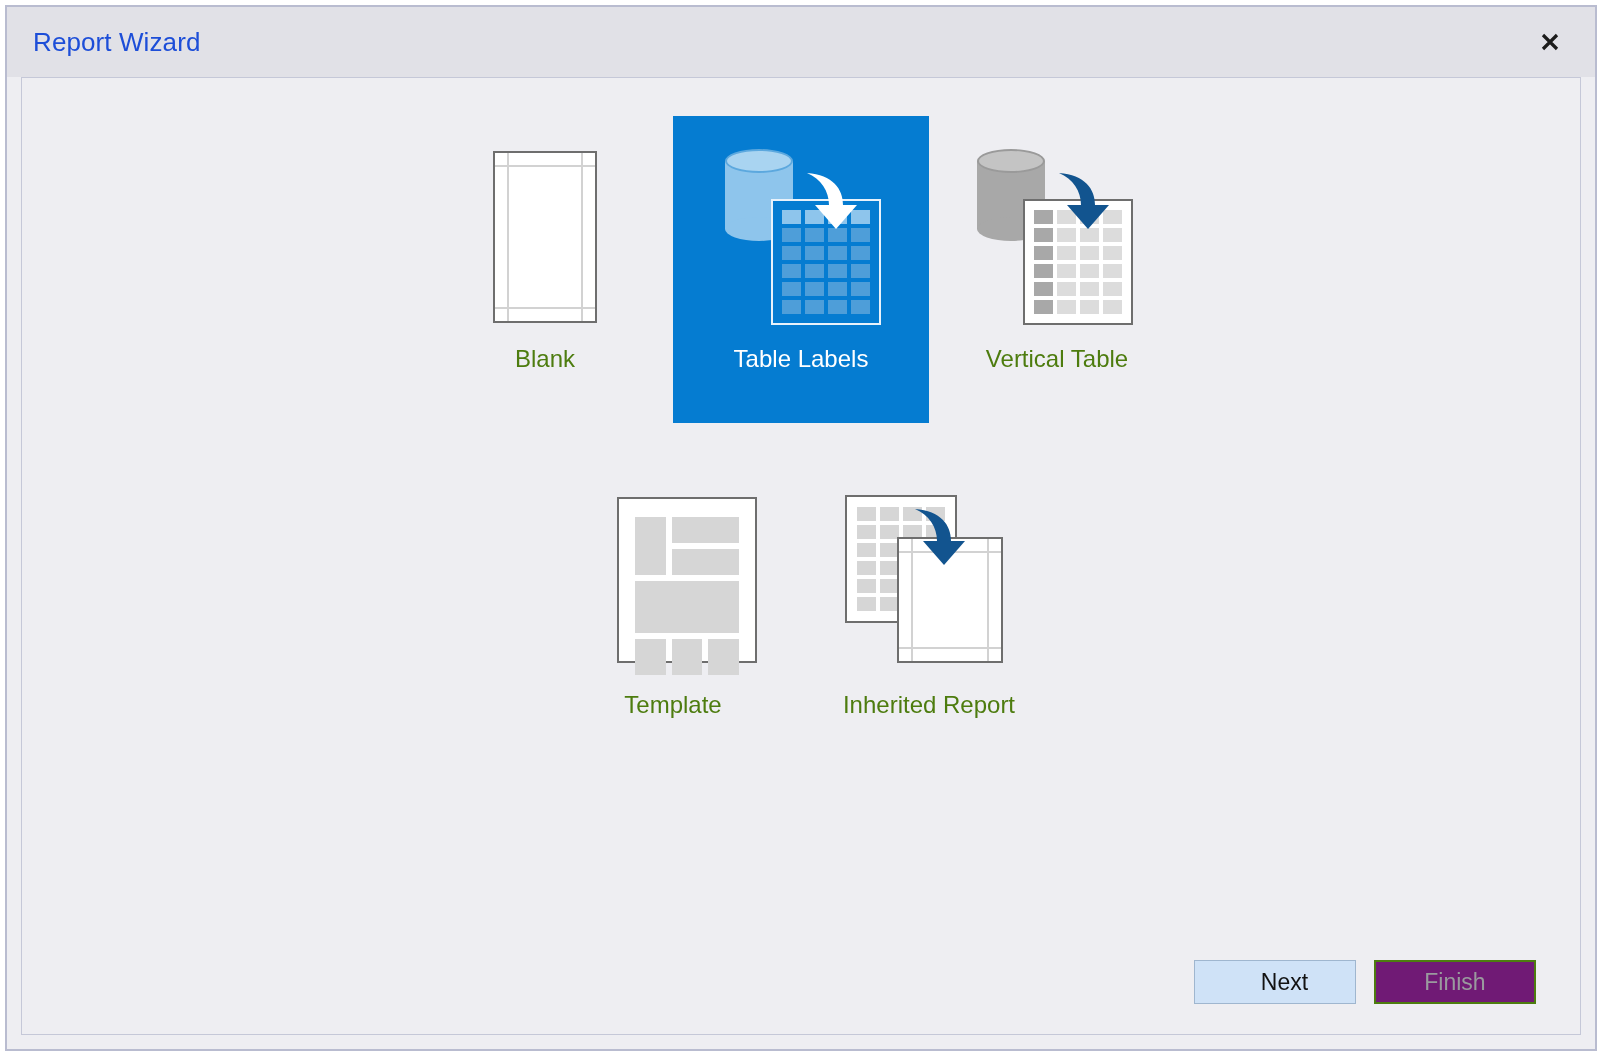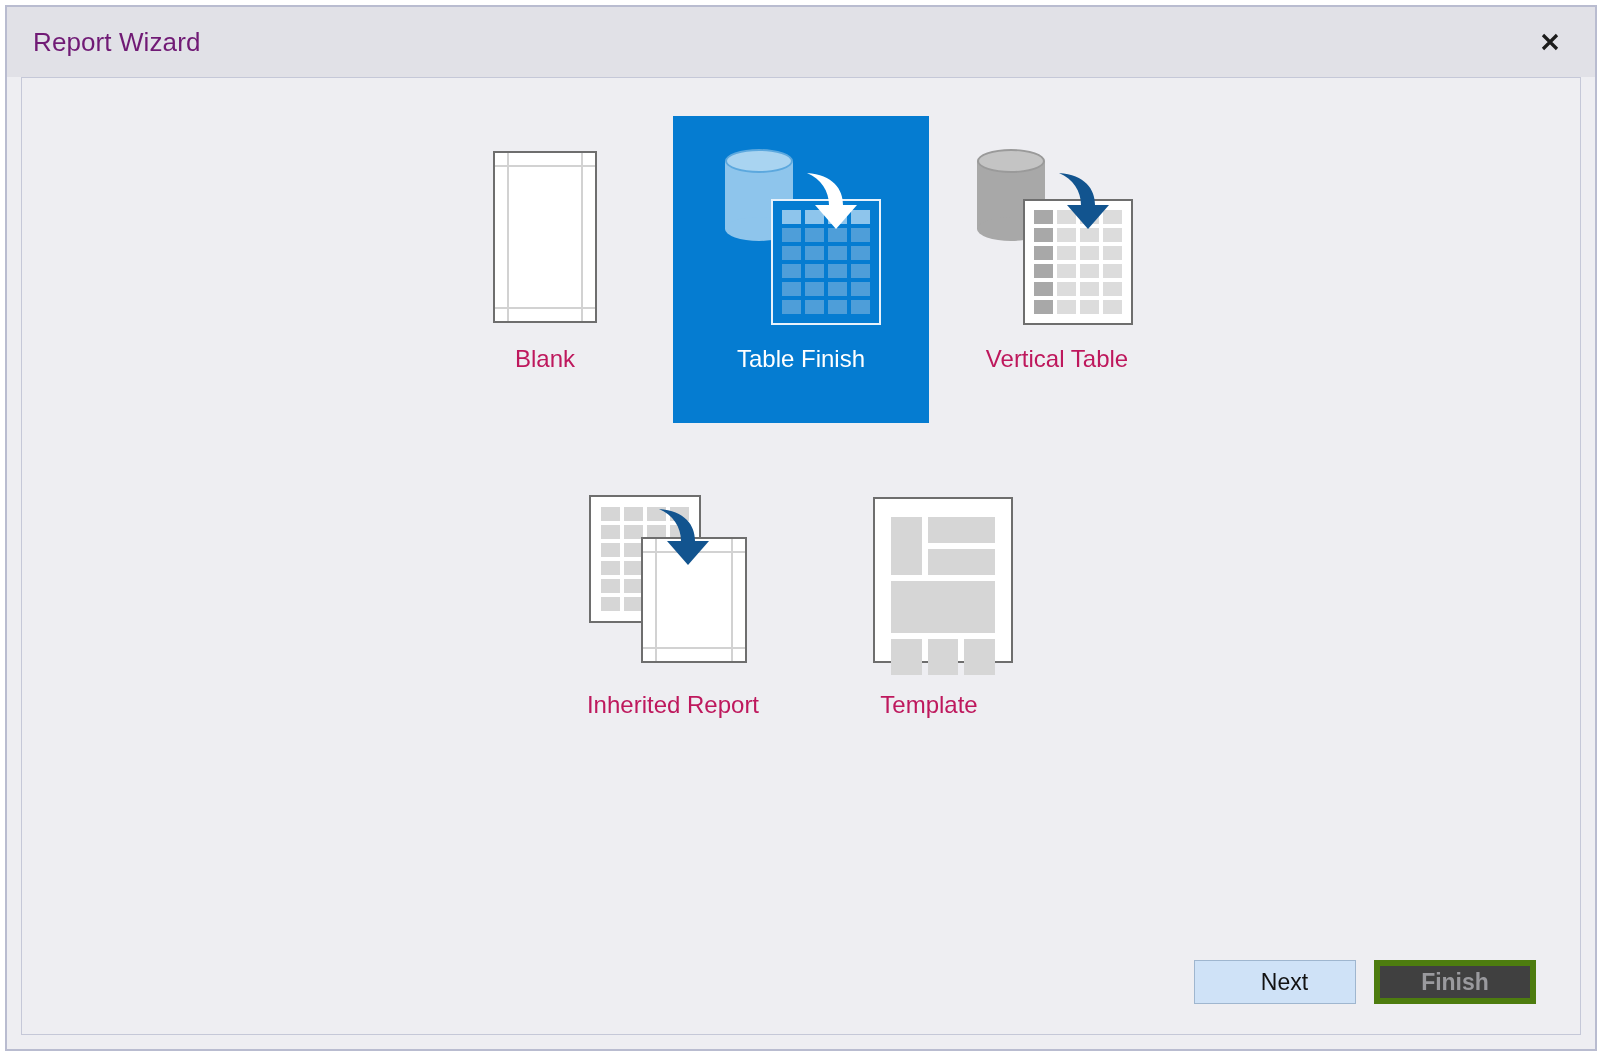--- a/index.html
+++ b/index.html
@@ -34,21 +34,21 @@
     min-height: 70px;
     background: #e1e1e7;
     display: flex;
     align-items: center;
     justify-content: space-between;
     padding: 0 22px 0 26px;
     box-sizing: border-box;
   }
   .title-text {
     font-size: 26px;
-    color: #701a75;
+    color: #1d4ed8;
     letter-spacing: .1px;
   }
   .close-btn {
     width: 46px;
     height: 46px;
     display: flex;
     align-items: center;
     justify-content: center;
     cursor: pointer;
   }
@@ -117,21 +117,21 @@
     background: #057cd1;
   }
   .tile .art {
     width: 180px;
     height: 188px;
     position: relative;
   }
   .tile .caption {
     margin-top: 14px;
     font-size: 24px;
-    color: #be185d;
+    color: #4d7c0f;
   }
   .tile.selected .caption { color: #ffffff; }
 
   .row2 { margin-top: 56px; }
   .row2 .tile { padding-top: 10px; }
 
   
   .page {
     position: absolute;
     background: #ffffff;
@@ -180,25 +180,24 @@
     cursor: pointer;
     font-family: "Liberation Sans", sans-serif;
   }
   .btn-next {
     background: #cfe2f7;
     border: 1px solid #9fb6cf;
     color: #121212;
     padding-left: 19px;
   }
   .btn-finish {
-    background: #404040;
-    border: 6px solid #4d7c0f;
+    background: #701a75;
+    border: 2px solid #4d7c0f;
     color: #9a9a9e;
     cursor: default;
-    font-weight: bold;
   }
 </style>
 </head>
 <body>
 
 <div class="window">
 
   <div class="titlebar">
     <div class="title-text">Report Wizard</div>
     <div class="close-btn">
@@ -262,21 +261,21 @@
                     <div class="cell" style="background:#4e9ed9"></div>
                   <div class="cell" style="background:#4e9ed9"></div>
                     <div class="cell" style="background:#4e9ed9"></div>
                 </div>
               </div>
 
               <svg style="position:absolute; left:82px; top:20px;" width="72" height="72" viewBox="0 0 72 72">
                 <path d="M14 10 C40 12, 50 26, 50 42 L64 42 L43 66 L22 42 L36 42 C36 28, 28 16, 14 10 Z" fill="#ffffff"></path>
               </svg>
             </div>
-            <div class="caption">Table Finish</div>
+            <div class="caption">Table Labels</div>
           </div>
 
           <div class="tile">
             <div class="art">
               <div class="cyl-body" style="left:10px; top:18px; width:68px; height:68px; background:#a8a8a8;"></div>
               <div class="cyl-top" style="left:10px; top:6px; width:68px; height:24px; background:#c4c4c4; border:2px solid #9a9a9a; box-sizing:border-box;"></div>
               <div class="cyl-top" style="left:10px; top:74px; width:68px; height:24px; background:#a8a8a8;"></div>
               <div class="page" style="left:56px; top:56px; width:110px; height:126px;">
                 <div class="grid" style="left:9px; top:9px; right:9px; bottom:9px;
                      grid-template-columns:repeat(4,1fr); grid-template-rows:repeat(6,1fr); gap:4px;">
@@ -311,86 +310,86 @@
               </svg>
             </div>
             <div class="caption">Vertical Table</div>
           </div>
 
 
         </div>
 
         <div class="row row2">
 
-
-          <div class="tile">
-            <div class="art">
-
-              <div class="page" style="left:6px; top:6px; width:112px; height:128px;">
-                <div class="grid" style="left:10px; top:10px; right:10px; bottom:10px;
-                     grid-template-columns:repeat(4,1fr); grid-template-rows:repeat(6,1fr); gap:4px;">
-                  <div class="cell" style="background:#d6d6d6"></div>
-                    <div class="cell" style="background:#d6d6d6"></div>
-                  <div class="cell" style="background:#d6d6d6"></div>
-                    <div class="cell" style="background:#d6d6d6"></div>
-                  <div class="cell" style="background:#d6d6d6"></div>
-                    <div class="cell" style="background:#d6d6d6"></div>
-                  <div class="cell" style="background:#d6d6d6"></div>
-                    <div class="cell" style="background:#d6d6d6"></div>
-                  <div class="cell" style="background:#d6d6d6"></div>
-                    <div class="cell" style="background:#d6d6d6"></div>
-                  <div class="cell" style="background:#d6d6d6"></div>
-                    <div class="cell" style="background:#d6d6d6"></div>
-                  <div class="cell" style="background:#d6d6d6"></div>
-                    <div class="cell" style="background:#d6d6d6"></div>
-                  <div class="cell" style="background:#d6d6d6"></div>
-                    <div class="cell" style="background:#d6d6d6"></div>
-                  <div class="cell" style="background:#d6d6d6"></div>
-                    <div class="cell" style="background:#d6d6d6"></div>
-                  <div class="cell" style="background:#d6d6d6"></div>
-                    <div class="cell" style="background:#d6d6d6"></div>
-                  <div class="cell" style="background:#d6d6d6"></div>
-                    <div class="cell" style="background:#d6d6d6"></div>
-                  <div class="cell" style="background:#d6d6d6"></div>
-                    <div class="cell" style="background:#d6d6d6"></div>
-                </div>
-              </div>
-
-              <div class="page" style="left:58px; top:48px; width:106px; height:126px;">
-                <div class="guide-v" style="left:12px;"></div>
-                <div class="guide-v" style="right:12px;"></div>
-                <div class="guide-h" style="top:12px;"></div>
-                <div class="guide-h" style="bottom:12px;"></div>
-              </div>
-
-              <svg style="position:absolute; left:62px; top:10px;" width="72" height="72" viewBox="0 0 72 72">
-                <path d="M14 10 C40 12, 50 26, 50 42 L64 42 L43 66 L22 42 L36 42 C36 28, 28 16, 14 10 Z" fill="#12548f"></path>
-              </svg>
-            </div>
-            <div class="caption">Inherited Report</div>
-          </div>
 
           <div class="tile">
             <div class="art">
               <div class="page" style="left:34px; top:8px; width:140px; height:166px;">
                 <div class="grid" style="left:16px; top:18px; right:16px; bottom:18px;
                      grid-template-columns:repeat(3,1fr); grid-template-rows:26px 26px 52px 36px; gap:6px;">
                   <div class="cell" style="background:#d6d6d6; grid-row:1 / span 2;"></div>
                   <div class="cell" style="background:#d6d6d6; grid-column:2 / span 2;"></div>
                   <div class="cell" style="background:#d6d6d6; grid-column:2 / span 2;"></div>
                   <div class="cell" style="background:#d6d6d6; grid-column:1 / span 3;"></div>
                   <div class="cell" style="background:#d6d6d6"></div>
                   <div class="cell" style="background:#d6d6d6"></div>
                   <div class="cell" style="background:#d6d6d6"></div>
                 </div>
               </div>
             </div>
             <div class="caption">Template</div>
           </div>
 
+          <div class="tile">
+            <div class="art">
+
+              <div class="page" style="left:6px; top:6px; width:112px; height:128px;">
+                <div class="grid" style="left:10px; top:10px; right:10px; bottom:10px;
+                     grid-template-columns:repeat(4,1fr); grid-template-rows:repeat(6,1fr); gap:4px;">
+                  <div class="cell" style="background:#d6d6d6"></div>
+                    <div class="cell" style="background:#d6d6d6"></div>
+                  <div class="cell" style="background:#d6d6d6"></div>
+                    <div class="cell" style="background:#d6d6d6"></div>
+                  <div class="cell" style="background:#d6d6d6"></div>
+                    <div class="cell" style="background:#d6d6d6"></div>
+                  <div class="cell" style="background:#d6d6d6"></div>
+                    <div class="cell" style="background:#d6d6d6"></div>
+                  <div class="cell" style="background:#d6d6d6"></div>
+                    <div class="cell" style="background:#d6d6d6"></div>
+                  <div class="cell" style="background:#d6d6d6"></div>
+                    <div class="cell" style="background:#d6d6d6"></div>
+                  <div class="cell" style="background:#d6d6d6"></div>
+                    <div class="cell" style="background:#d6d6d6"></div>
+                  <div class="cell" style="background:#d6d6d6"></div>
+                    <div class="cell" style="background:#d6d6d6"></div>
+                  <div class="cell" style="background:#d6d6d6"></div>
+                    <div class="cell" style="background:#d6d6d6"></div>
+                  <div class="cell" style="background:#d6d6d6"></div>
+                    <div class="cell" style="background:#d6d6d6"></div>
+                  <div class="cell" style="background:#d6d6d6"></div>
+                    <div class="cell" style="background:#d6d6d6"></div>
+                  <div class="cell" style="background:#d6d6d6"></div>
+                    <div class="cell" style="background:#d6d6d6"></div>
+                </div>
+              </div>
+
+              <div class="page" style="left:58px; top:48px; width:106px; height:126px;">
+                <div class="guide-v" style="left:12px;"></div>
+                <div class="guide-v" style="right:12px;"></div>
+                <div class="guide-h" style="top:12px;"></div>
+                <div class="guide-h" style="bottom:12px;"></div>
+              </div>
+
+              <svg style="position:absolute; left:62px; top:10px;" width="72" height="72" viewBox="0 0 72 72">
+                <path d="M14 10 C40 12, 50 26, 50 42 L64 42 L43 66 L22 42 L36 42 C36 28, 28 16, 14 10 Z" fill="#12548f"></path>
+              </svg>
+            </div>
+            <div class="caption">Inherited Report</div>
+          </div>
+
         </div>
       </div>
     </div>
 
     <div class="footer">
       <div class="btn btn-next">Next</div>
       <div class="btn btn-finish">Finish</div>
 
     </div>
 

